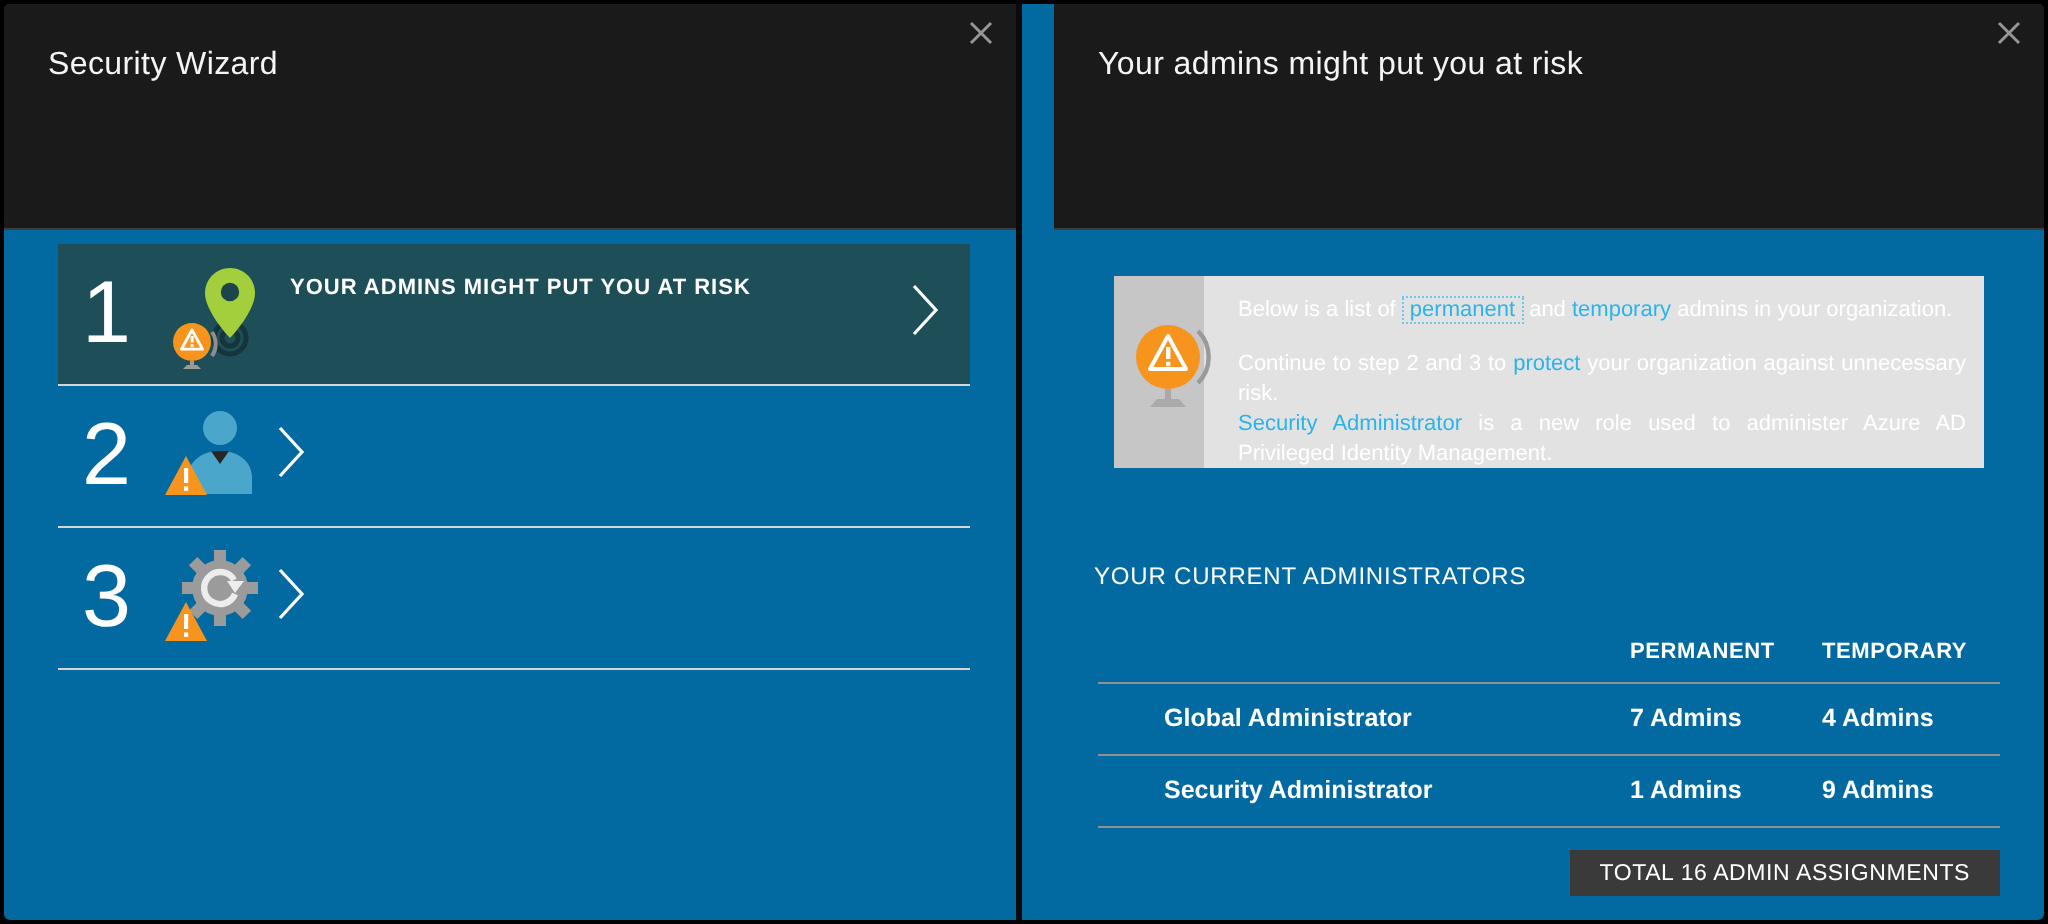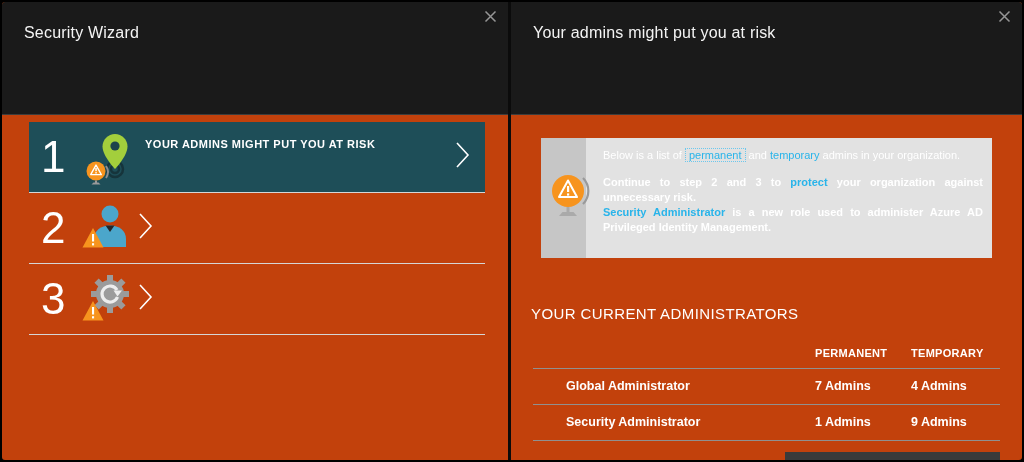--- a/index.html
+++ b/index.html
@@ -1,19 +1,19 @@
 <!DOCTYPE html>
 <html><head>
 <meta charset="utf-8">
 <style>
   * { margin:0; padding:0; box-sizing:border-box; }
   html,body { width:1024px; height:462px; background:#000; overflow:hidden;
               font-family:"Liberation Sans", sans-serif; }
-  .window { position:absolute; inset:0; background:#c2410c; border:2px solid #000;
-            border-radius:5px; display:flex; overflow:hidden; }
+  .window { position:absolute; inset:0; background:#0369a1; border:2px solid #000;
+            border-radius:5px; display:flex; overflow:hidden;gap:16px; }
   .panel { display:flex; flex-direction:column; position:relative; }
   .panel-left  { width:509px; border-right:3px solid #0b0b0b; }
   .panel-right { flex:1; }
 
   
   .panel-header { height:113px; background:#1a1a1a; border-bottom:1px solid #3d3d3d;
                   position:relative; flex:none; }
   .panel-title { position:absolute; left:22px; top:22px; color:#f4f4f4;
                  font-size:16px; font-weight:300; letter-spacing:.2px; }
   .close-btn { position:absolute; top:5px; right:7px; width:22px; height:22px;
@@ -26,32 +26,32 @@
           border-bottom:1px solid #d6d6d6; cursor:pointer; position:relative; }
   .step.selected { background:#1e4e58; }
   .step-number { width:44px; text-align:left; padding-left:12px; color:#fff;
                  font-size:44px; font-weight:200; line-height:1; }
   .step-icon { width:58px; height:58px; flex:none; margin-left:6px; }
   .step-label { flex:1; margin-left:8px; color:#fff; font-size:11px; font-weight:700;
                 letter-spacing:.5px; align-self:flex-start; margin-top:16px; }
   .step-chevron { margin-right:14px; flex:none; }
 
   
-  .info-box { margin:23px 30px 0 30px; height:120px; background:#e2e2e2;
+  .info-box { margin:23px 30px 0 30px; height:96px; background:#e2e2e2;
               display:flex; position:relative; flex:none; }
   .info-stripe { width:45px; background:#c6c6c6; flex:none; }
   .info-globe { position:absolute; left:6px; top:50%; transform:translateY(-50%); }
   .info-text { flex:1; padding:10px 9px 8px 17px; color:#fff; font-size:11px;
                line-height:15px; text-align:justify; }
-  .info-text p + p { margin-top:12px;font-weight:bold; }
+  .info-text p + p { margin-top:12px; }
   .link { color:#29b4ea; cursor:pointer; }
   .link.focused { border:1px dotted #6cc8ee; padding:0 3px; }
 
   
-  .section-label { margin:47px 0 0 20px; color:#fff; font-size:15px;
+  .section-label { margin:47px 0 0 20px; color:#fff; font-size:12px;
                    letter-spacing:.4px; }
   .admin-table { margin:17px 22px 0 22px; }
   .t-row { display:grid; grid-template-columns:1fr 96px 89px; align-items:center; }
   .t-head { padding:8px 0 9px 0; border-bottom:1px solid #909090; }
   .t-head .t-cell { font-size:11px; font-weight:700; color:#fff; letter-spacing:.3px; }
   .t-body { padding:10px 0 11px 0; border-bottom:1px solid #909090; }
   .t-cell { color:#fff; font-size:12.5px; font-weight:700; }
   .t-cell.role { padding-left:5px;margin-left:28px; }
 
   .total-row { margin:11px 22px 0 22px; display:flex; justify-content:flex-end; }

